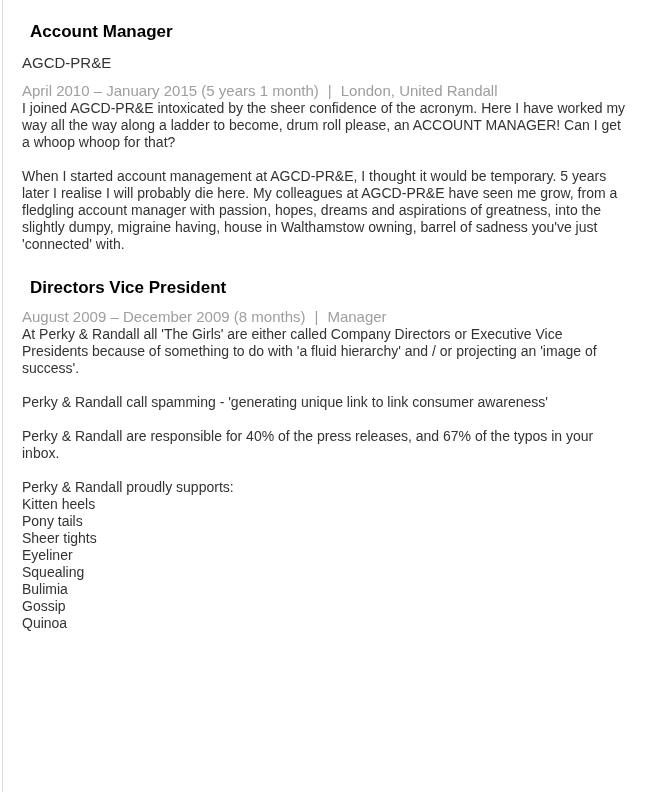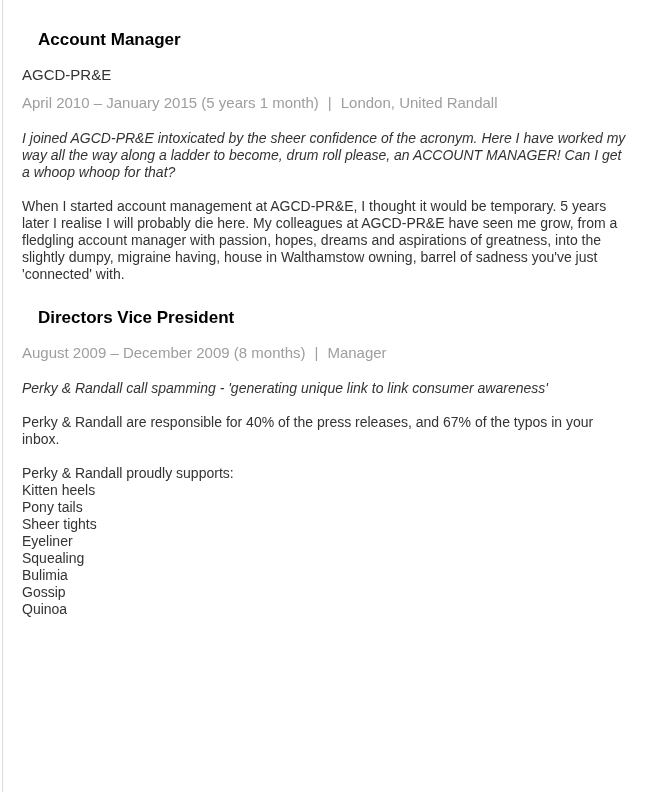--- a/index.html
+++ b/index.html
@@ -18,21 +18,21 @@
       border-left: 1px solid #dcdcdc;
       padding: 14px 20px 0 19px;
       background: #ffffff;
     }
     .entry + .entry { margin-top: 25px; }
     .job-title {
       font-size: 17px;
       line-height: 20px;
       font-weight: 700;
       color: #000000;
-      margin: 16px;
+      margin: 8px;
     }
     .company-name {
       font-size: 15px;
       line-height: 18px;
       color: #333333;
       margin-top: 12px;
     }
     .job-meta {
       font-size: 15px;
       line-height: 18px;
@@ -42,21 +42,21 @@
     .meta-sep { margin: 0 9px; }
     .job-desc {
       color: #333333;
       font-size: 14px;
       line-height: 17px;
     }
     .job-desc p {
       margin: 17px 0 0 0;
       white-space: pre-line;
     }
-    .job-desc p:first-child { margin-top: 18px; font-style: italic; }
+    .job-desc p:first-child { margin-top: 0; }
   </style>
 </head>
 <body>
 
 <div class="page">
 
   <section class="entry">
     <h3 class="job-title">Account Manager</h3>
     <div class="company-name">AGCD-PR&amp;E</div>
     <div class="job-meta">
@@ -67,20 +67,21 @@
       <p>When I started account management at AGCD-PR&amp;E, I thought it would be temporary. 5 years later I realise I will probably die here. My colleagues at AGCD-PR&amp;E have seen me grow, from a fledgling account manager with passion, hopes, dreams and aspirations of greatness, into the slightly dumpy, migraine having, house in Walthamstow owning, barrel of sadness you've just 'connected' with.</p>
     </div>
   </section>
 
   <section class="entry">
     <h3 class="job-title">Directors Vice President</h3>
     <div class="job-meta">
       <span>August 2009 – December 2009 (8 months)</span><span class="meta-sep">|</span><span>Manager</span>
     </div>
     <div class="job-desc">
+      <p>At Perky &amp; Randall all 'The Girls' are either called Company Directors or Executive Vice Presidents because of something to do with 'a fluid hierarchy' and / or projecting an 'image of success'.</p>
       <p>Perky &amp; Randall call spamming - 'generating unique link to link consumer awareness'</p>
       <p>Perky &amp; Randall are responsible for 40% of the press releases, and 67% of the typos in your inbox.</p>
       <p>Perky &amp; Randall proudly supports:
 Kitten heels
 Pony tails
 Sheer tights
 Eyeliner
 Squealing
 Bulimia
 Gossip

